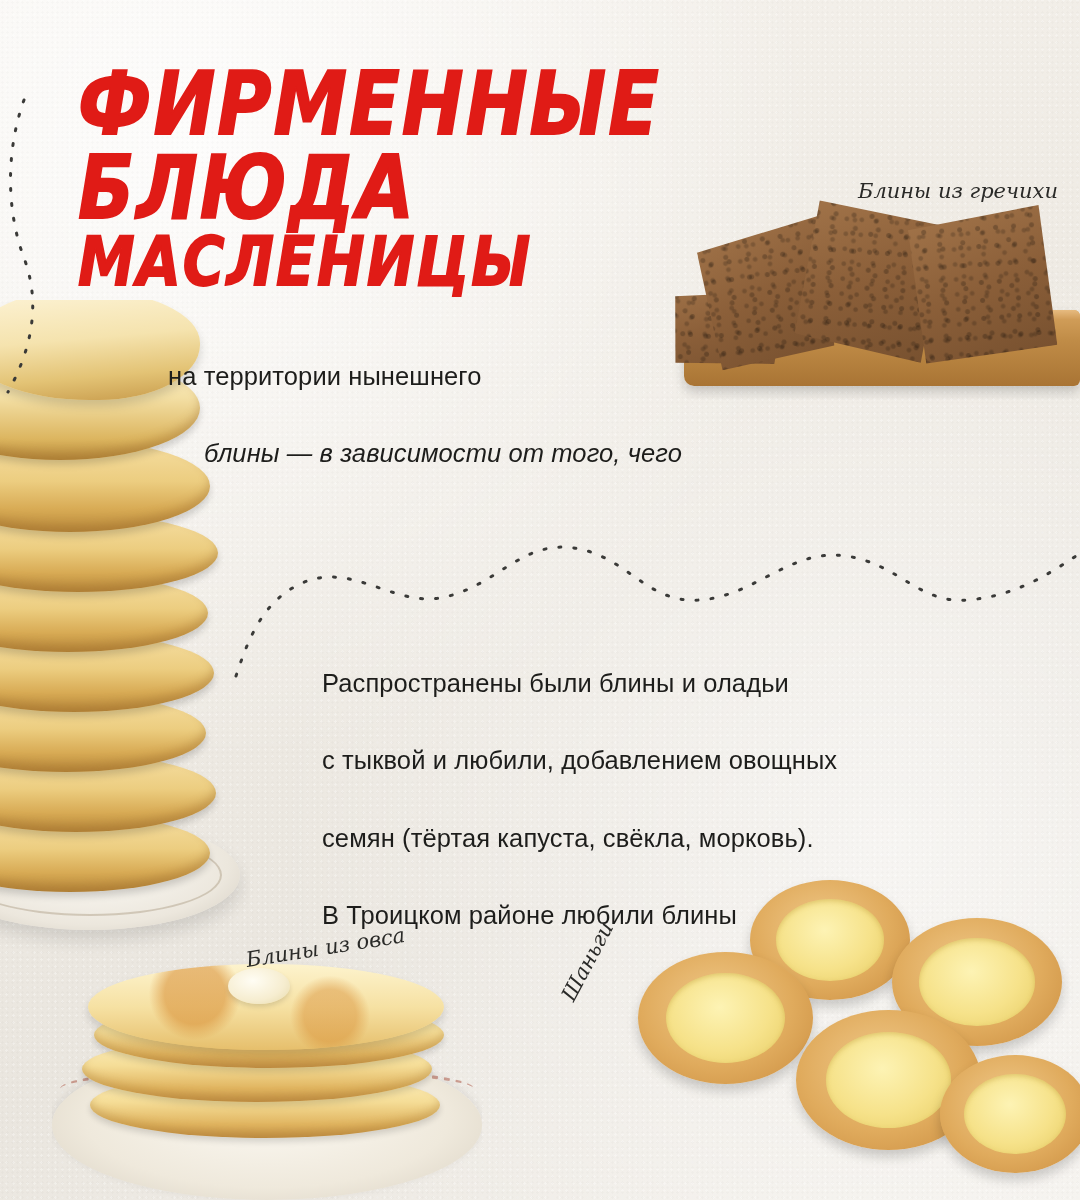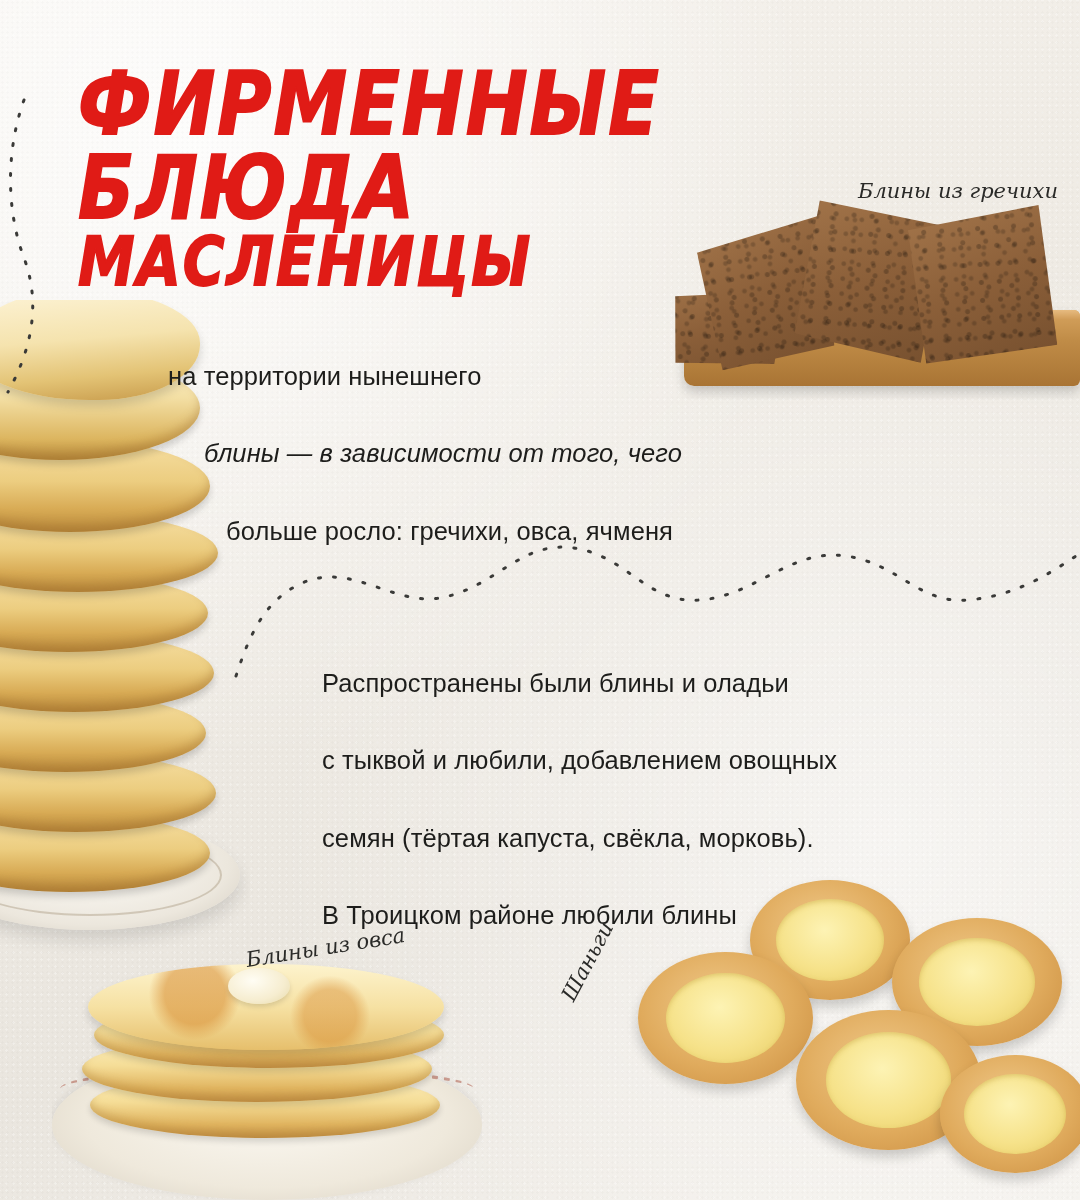--- a/index.html
+++ b/index.html
@@ -313,21 +313,20 @@
   </svg>
 
   <div class="headline">
     <h1 class="line1">ФИРМЕННЫЕ БЛЮДА</h1>
     <h2 class="line2">МАСЛЕНИЦЫ</h2>
   </div>
 
   <div class="para para-1">
     <span class="l">на территории нынешнего</span>
     <span class="l">блины — в зависимости от того, чего</span>
-    <span class="l">больше росло: гречихи, овса, ячменя</span>
   </div>
 
   <div class="para para-2">
     <span class="l">Распространены были блины и оладьи</span>
     <span class="l">с тыквой и любили, добавлением овощных</span>
     <span class="l">семян (тёртая капуста, свёкла, морковь).</span>
     <span class="l">В Троицком районе любили блины</span>
   </div>
 
   <div class="photo" id="photo-buckwheat">

